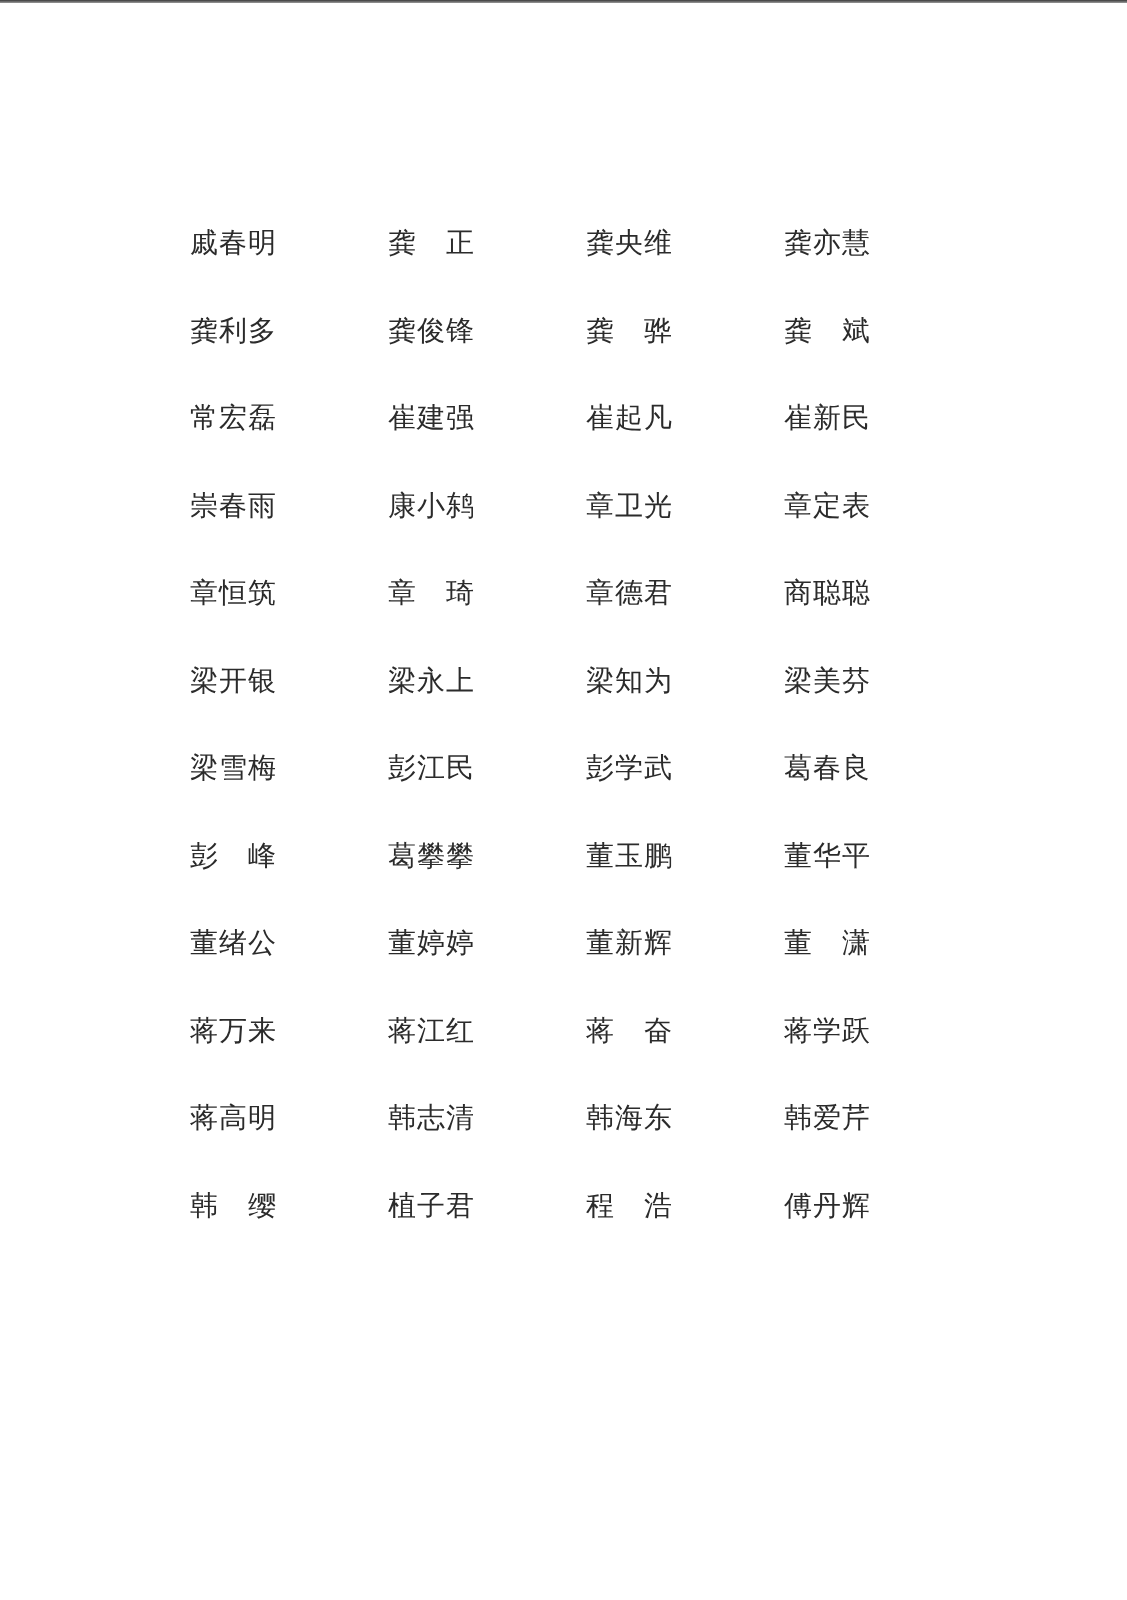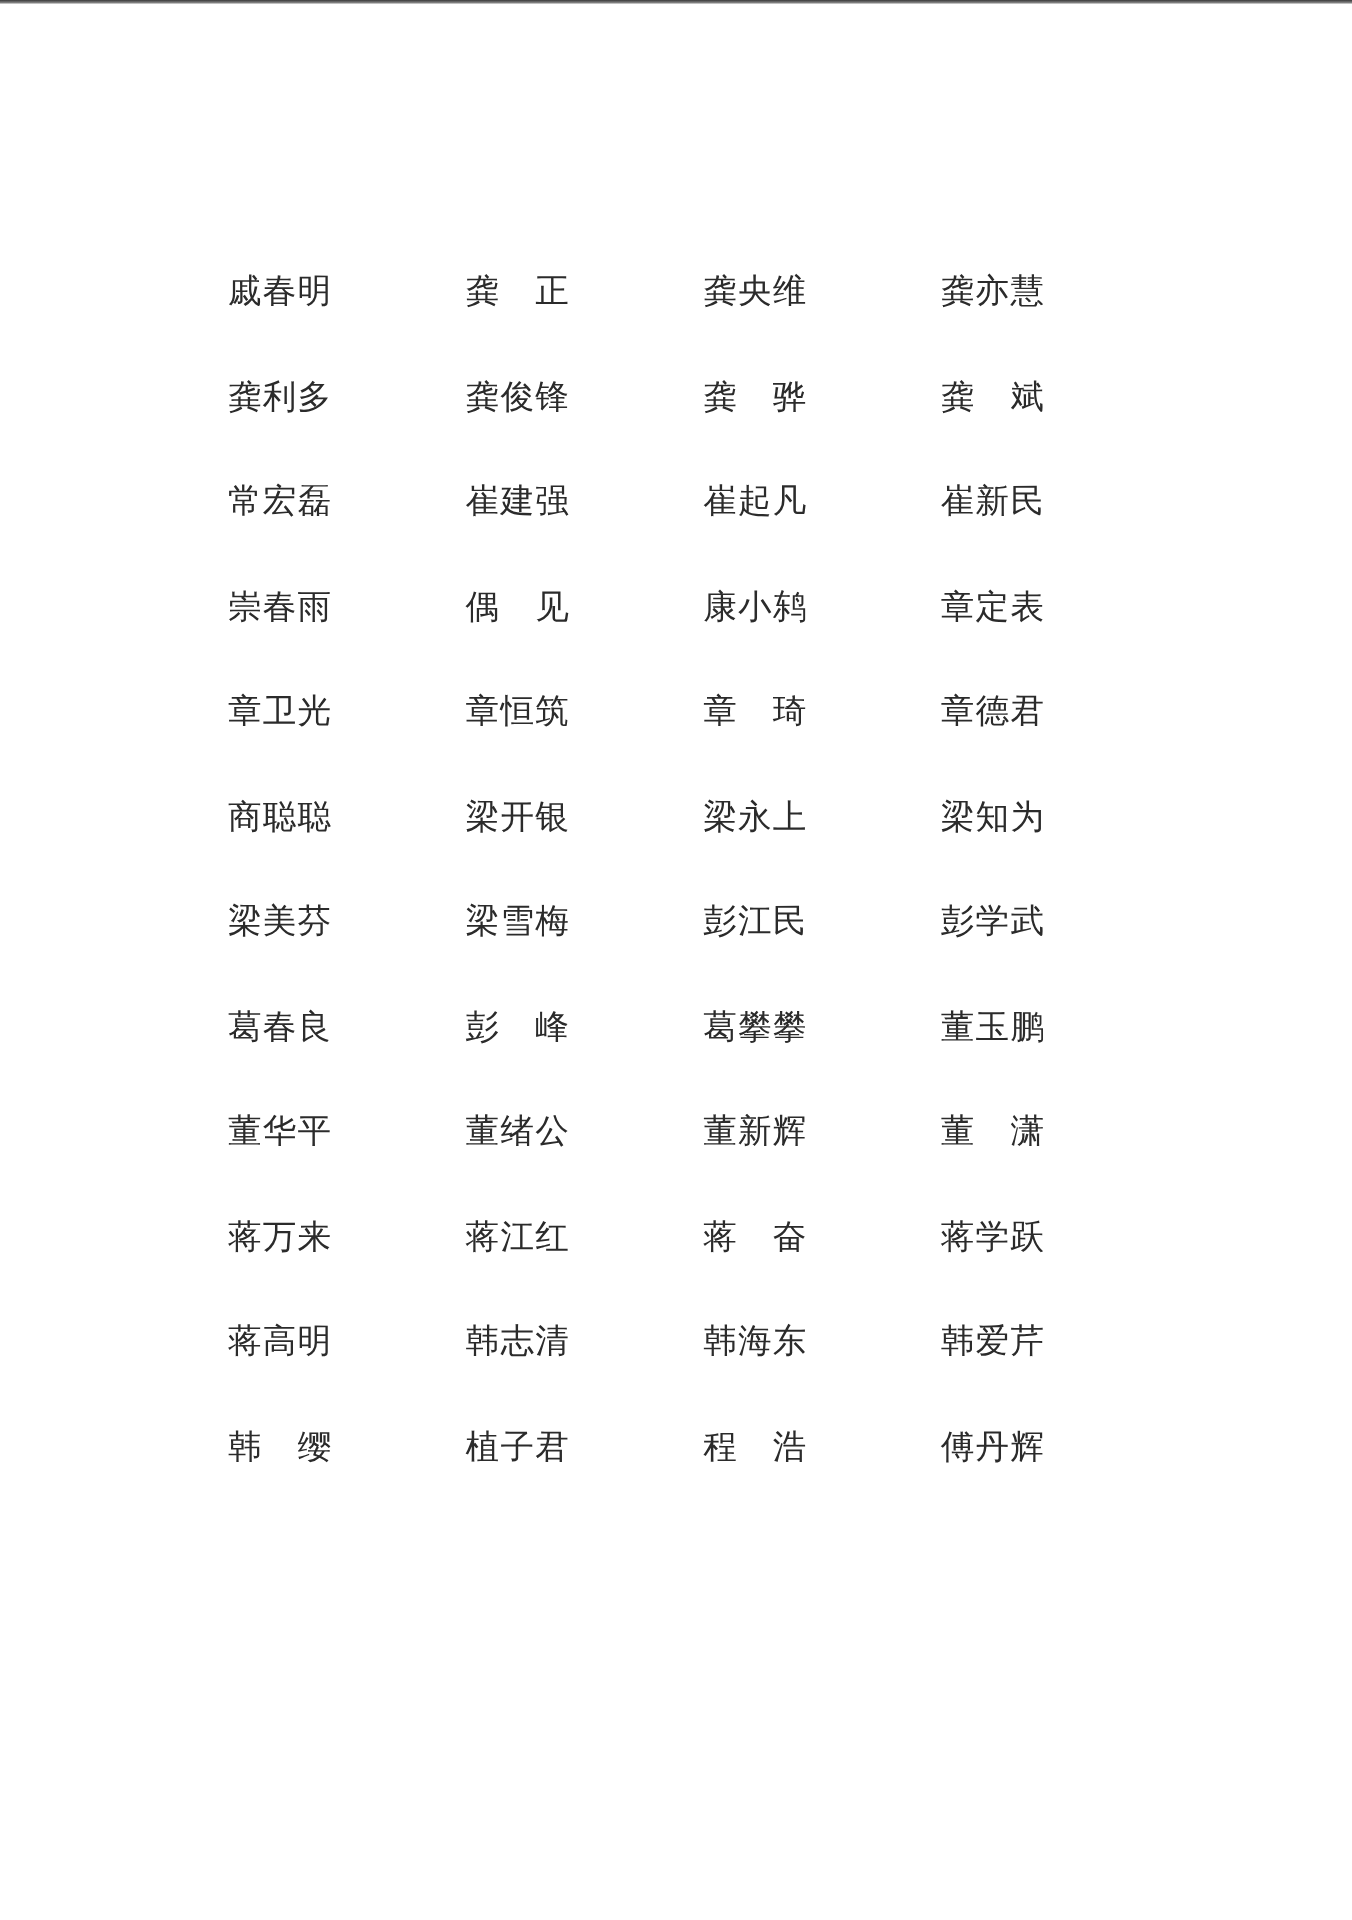--- a/index.html
+++ b/index.html
@@ -60,25 +60,24 @@
     <div class="name-cell">龚俊锋</div>
     <div class="name-cell">龚　骅</div>
 
     <div class="name-cell">龚　斌</div>
     <div class="name-cell">常宏磊</div>
     <div class="name-cell">崔建强</div>
     <div class="name-cell">崔起凡</div>
 
     <div class="name-cell">崔新民</div>
     <div class="name-cell">崇春雨</div>
-    <div class="name-cell">偶　见</div>
     <div class="name-cell">康小鸫</div>
 
+    <div class="name-cell">章卫光</div>
     <div class="name-cell">章定表</div>
-    <div class="name-cell">章卫光</div>
     <div class="name-cell">章恒筑</div>
     <div class="name-cell">章　琦</div>
 
     <div class="name-cell">章德君</div>
     <div class="name-cell">商聪聪</div>
     <div class="name-cell">梁开银</div>
     <div class="name-cell">梁永上</div>
 
     <div class="name-cell">梁知为</div>
     <div class="name-cell">梁美芬</div>
@@ -87,20 +86,21 @@
 
     <div class="name-cell">彭学武</div>
     <div class="name-cell">葛春良</div>
     <div class="name-cell">彭　峰</div>
     <div class="name-cell">葛攀攀</div>
 
     <div class="name-cell">董玉鹏</div>
     <div class="name-cell">董华平</div>
     <div class="name-cell">董绪公</div>
 
+    <div class="name-cell">董婷婷</div>
     <div class="name-cell">董新辉</div>
     <div class="name-cell">董　潇</div>
     <div class="name-cell">蒋万来</div>
 
     <div class="name-cell">蒋江红</div>
     <div class="name-cell">蒋　奋</div>
     <div class="name-cell">蒋学跃</div>
     <div class="name-cell">蒋高明</div>
 
     <div class="name-cell">韩志清</div>

